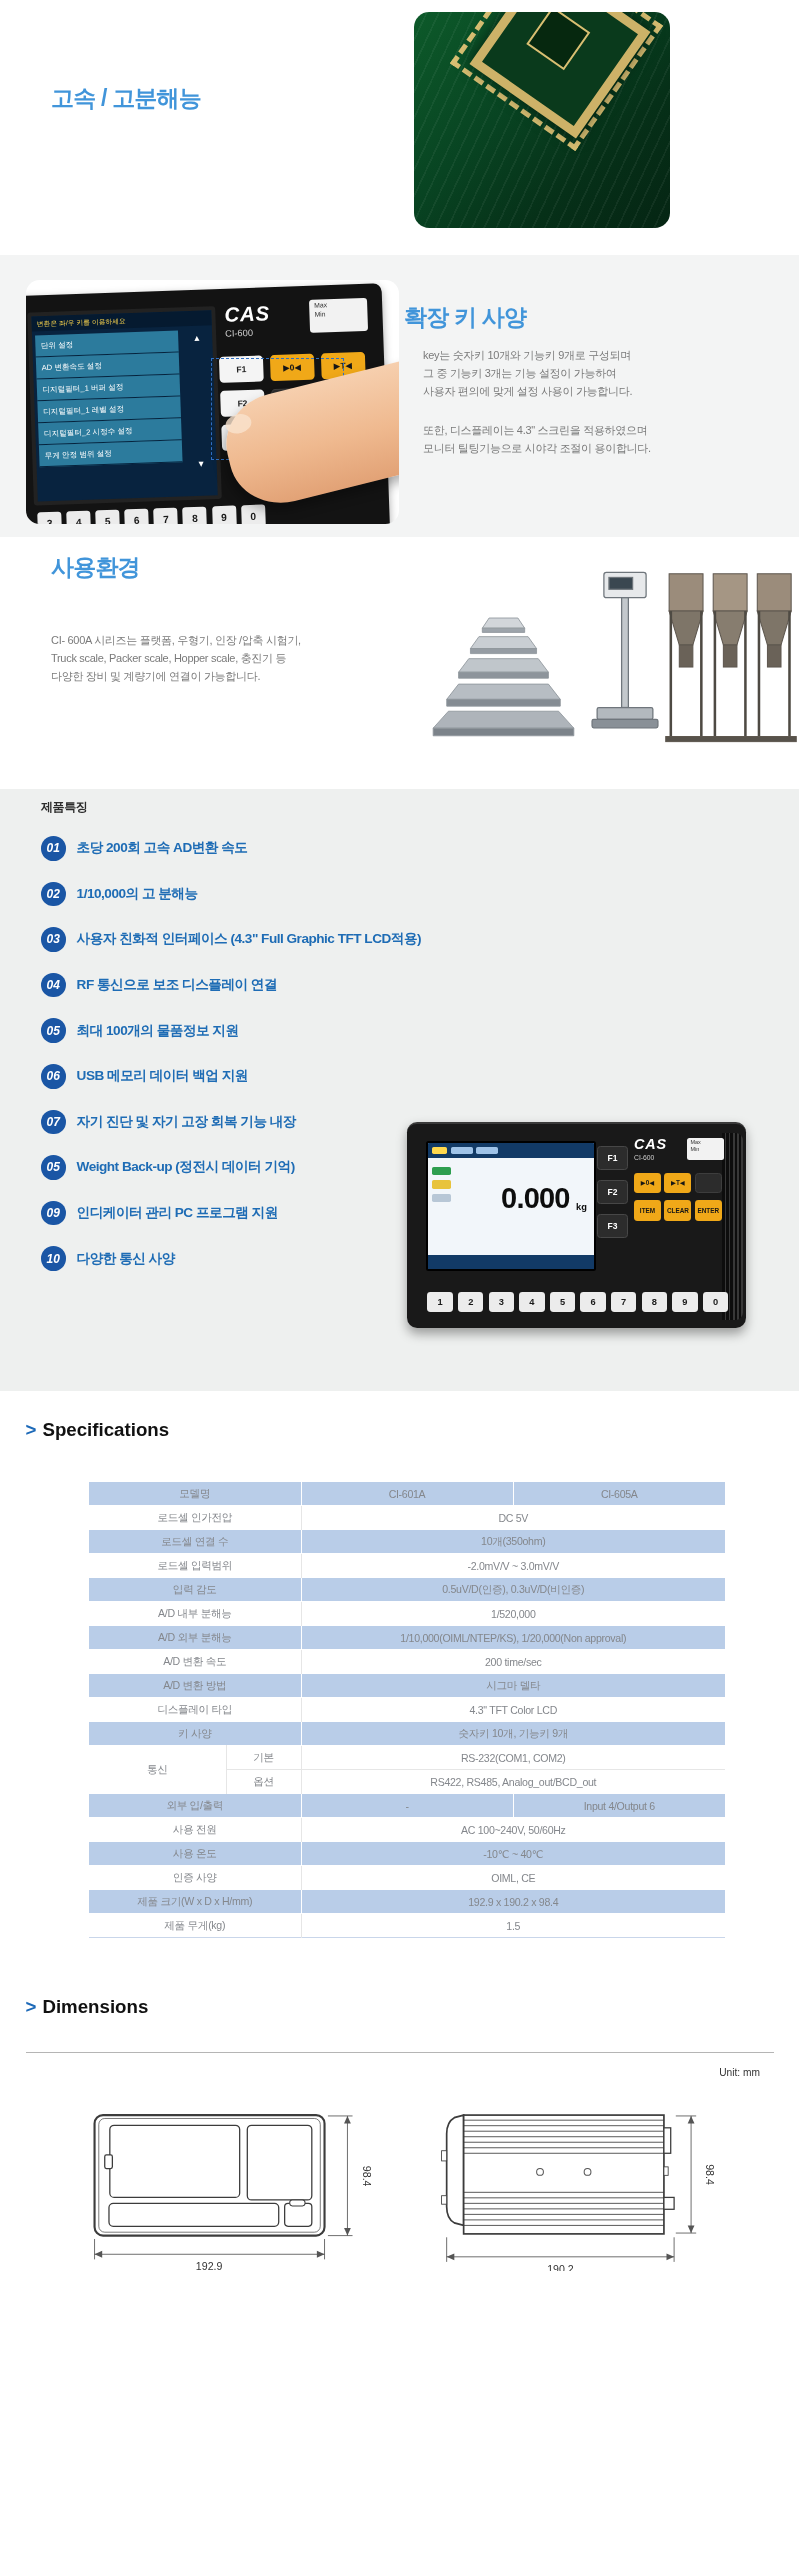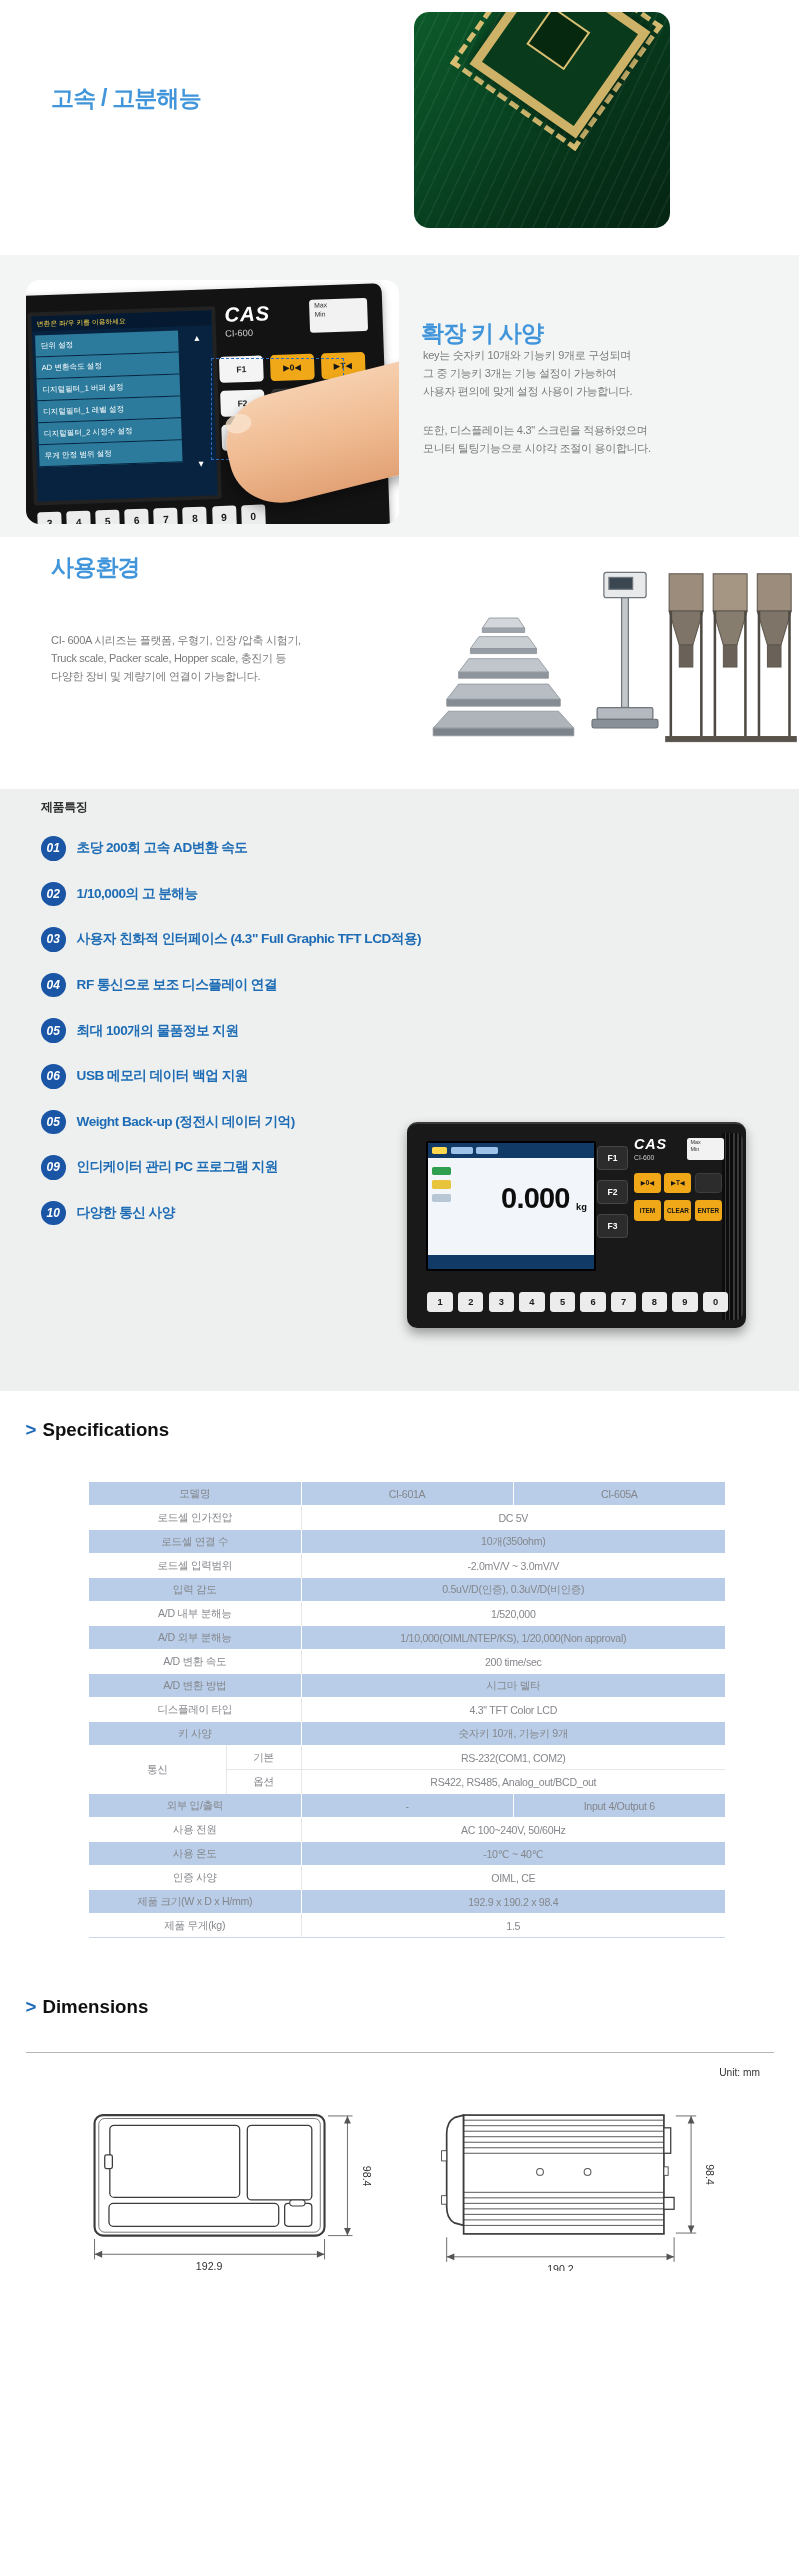--- a/index.html
+++ b/index.html
@@ -59,21 +59,21 @@
   .numrow-1{left:37px;top:217px;}
   .numkey{width:24px;height:22px;background:#ececec;color:#1a1a1a;border-radius:3.4px;font-size:10.2px;font-weight:bold;
         display:flex;align-items:center;justify-content:center;}
   .finger{position:absolute;right:-39px;top:100px;width:212px;height:110px;transform:rotate(-14deg);
         background:linear-gradient(180deg,#f6cfae 0%,#efb98f 55%,#e2a276 100%);
         border-radius:54px 22px 25.5px 54px / 49px 22px 25.5px 49px;box-shadow:-5.1px 6.8px 12px rgba(0,0,0,0.3);}
   .fingernail{position:absolute;left:5.1px;top:12px;width:25.5px;height:18.7px;background:#f9e2cd;border-radius:50%;opacity:.8;}
   .highlight-box{position:absolute;left:185px;top:78px;width:131px;height:100px;border:1.7px dashed #2f6fc4;}
 
   
-  .keys-title{left:421px;top:302px;margin-top:16px;}
+  .keys-title{left:404px;top:302px;}
   .keys-para1{left:423px;top:346px;}
   .keys-para2{left:423px;top:421px;}
 
   
   .env-title{left:51px;top:552px;}
   .env-body{left:51px;top:631px;}
   .env-img{overflow:visible;}
 
   
   .features-heading{left:41px;top:799px;font-size:12px;font-weight:600;color:#2b2b2b;letter-spacing:-0.4px;}
@@ -289,20 +289,24 @@
       </div>
       <div class="feature-item">
         <span class="badge">05</span>
         <span class="ftext">최대 100개의 물품정보 지원</span>
       </div>
       <div class="feature-item">
         <span class="badge">06</span>
         <span class="ftext">USB 메모리 데이터 백업 지원</span>
       </div>
       <div class="feature-item">
+        <span class="badge">07</span>
+        <span class="ftext">자기 진단 및 자기 고장 회복 기능 내장</span>
+      </div>
+      <div class="feature-item">
         <span class="badge">05</span>
         <span class="ftext">Weight Back-up (정전시 데이터 기억)</span>
       </div>
       <div class="feature-item">
         <span class="badge">09</span>
         <span class="ftext">인디케이터 관리 PC 프로그램 지원</span>
       </div>
       <div class="feature-item">
         <span class="badge">10</span>
         <span class="ftext">다양한 통신 사양</span>

